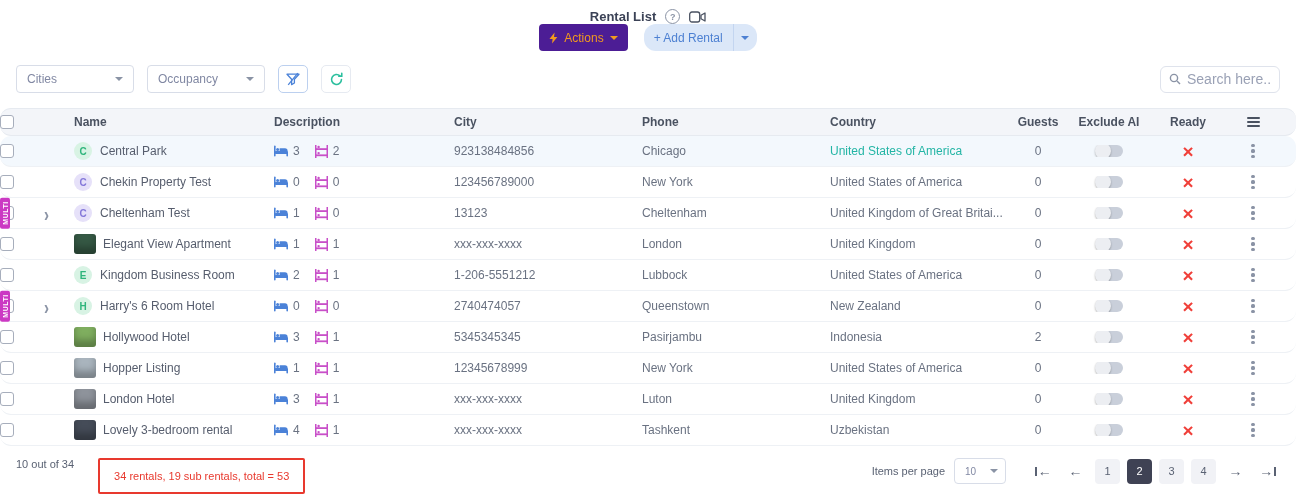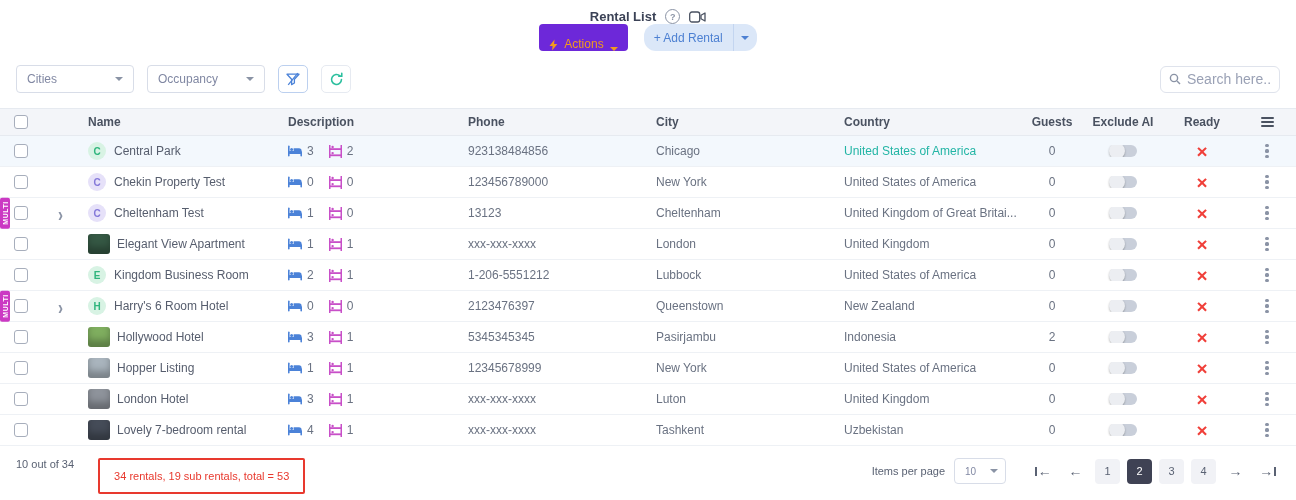--- a/index.html
+++ b/index.html
@@ -18,21 +18,21 @@
   .title-wrap { display: flex; align-items: center; gap: 9px; }
   .page-title { font-size: 13px; font-weight: bold; color: #3b4256; }
   .help-icon {
     width: 15px; height: 15px; border: 1.4px solid #8a93a5; border-radius: 50%;
     color: #8a93a5; font-size: 9px; font-weight: bold;
     display: inline-flex; align-items: center; justify-content: center;
   }
   .help-icon::after { content: "?"; }
   .topbar-right { display: flex; align-items: center; gap: 16px; }
   .btn { border: none; cursor: pointer; border-radius: 4px; font-size: 12px; font-family: inherit; display: inline-flex; align-items: center; gap: 6px; height: 27px; padding: 0 10px; }
-  .actions-btn { background: #6d28d9; color: #f29a1e; align-items: flex-end; }
+  .actions-btn { background: #4c1d95; color: #f29a1e; }
   .add-wrap { display: inline-flex; background: #dbe7f8; border-radius: 12px; overflow: hidden; }
   .add-btn { background: transparent; color: #4d80d2; }
   .add-caret { display: inline-flex; align-items: center; justify-content: center; width: 24px; border-left: 1px solid #c3d5f0; cursor: pointer; }
   .caret { width: 0; height: 0; border-left: 4px solid transparent; border-right: 4px solid transparent; border-top: 4px solid currentColor; display: inline-block; }
 
   
   .filterbar { display: flex; align-items: center; gap: 13px; padding: 8px 16px 15px; }
   .select {
     height: 28px; border: 1px solid #d8dde8; border-radius: 4px; background: #fff;
     display: inline-flex; align-items: center; justify-content: space-between;
@@ -53,21 +53,21 @@
     display: flex; align-items: center; gap: 6px; padding: 0 8px; background: #fff;
   }
   .search-box input { border: none; outline: none; width: 100%; font-size: 14px; color: #70778e; font-family: inherit; background: transparent; }
   .search-box input::placeholder { color: #9aa1b5; }
 
   
   .grid-row {
     display: grid;
     grid-template-columns: 44px 30px 200px 180px 188px 188px 178px 60px 82px 76px 54px;
     align-items: center;
-    padding-left: 14px;
+    border-radius: 11px;
   }
   .thead {
     background: #f3f5f9; border-top: 1px solid #e6eaf0; border-bottom: 1px solid #e6eaf0;
     height: 28px; font-weight: bold; color: #4a5261;
   }
   .row { height: 31px; border-bottom: 1px solid #eef1f5; position: relative; background: #fff; }
   .row.highlighted { background: #f3f8fd; }
   .cell { display: flex; align-items: center; min-width: 0; white-space: nowrap; overflow: hidden; }
   .center { justify-content: center; }
   .checkbox { width: 14px; height: 14px; border: 1.4px solid #a7aebc; border-radius: 3px; background: #fff; cursor: pointer; display: inline-block; }
@@ -191,22 +191,22 @@
     </div>
   </div>
 
   <div class="grid-row thead">
     <div class="cell">
         <span class="checkbox"></span>
       </div>
     <div class="cell"></div>
     <div class="cell">Name</div>
     <div class="cell">Description</div>
+    <div class="cell">City</div>
     <div class="cell">Phone</div>
-    <div class="cell">City</div>
     <div class="cell">Country</div>
     <div class="cell center">Guests</div>
     <div class="cell center">Exclude AI</div>
     <div class="cell center">Ready</div>
     <div class="cell center">
         <span class="hamburger">
           <i></i>
           <i></i>
           <i></i>
         </span>
@@ -527,21 +527,21 @@
               <rect x="0" y="0" width="1.5" height="13" fill="currentColor"></rect>
               <rect x="11.5" y="0" width="1.5" height="13" fill="currentColor"></rect>
               <rect x="1" y="3.2" width="11" height="1.8" fill="currentColor"></rect>
               <rect x="1" y="9.4" width="11" height="1.8" fill="currentColor"></rect>
               <circle cx="3.6" cy="1.9" r="1.2" fill="currentColor"></circle>
               <circle cx="3.6" cy="8.1" r="1.2" fill="currentColor"></circle>
             </svg>
         </span>
         <span class="count">0</span>
       </div>
-      <div class="cell">2123476397</div>
+      <div class="cell">2740474057</div>
       <div class="cell">Queenstown</div>
       <div class="cell">New Zealand</div>
       <div class="cell guests-cell">0</div>
       <div class="cell center">
           <span class="toggle">
             <span class="knob"></span>
           </span>
         </div>
       <div class="cell center">
           <span class="ready-x">×</span>
@@ -730,21 +730,21 @@
     <div class="grid-row row">
       <div class="cell">
           <span class="checkbox"></span>
         </div>
       <div class="cell">
           <span class="chevron" style="visibility: hidden;">›</span>
         </div>
       <div class="cell name-cell">
 
         <span class="thumb" style="background: rgb(69, 76, 88);"></span>
-        <span class="rental-name">Lovely 7-bedroom rental</span>
+        <span class="rental-name">Lovely 3-bedroom rental</span>
       </div>
       <div class="cell desc-cell">
         <span class="bed-icon">
           <svg width="14" height="12" viewBox="0 0 14 12">
               <rect x="0" y="0.5" width="1.6" height="11" rx="0.8" fill="currentColor"></rect>
               <rect x="0.8" y="6" width="13.2" height="3" rx="1" fill="currentColor"></rect>
               <rect x="12.4" y="6.5" width="1.6" height="5" rx="0.8" fill="currentColor"></rect>
               <circle cx="3.6" cy="4.4" r="1.5" fill="currentColor"></circle>
               <path d="M5.6 3.2 h5.4 a2.6 2.6 0 0 1 2.6 2.6 v0.2 h-8 z" fill="currentColor"></path>
             </svg>

